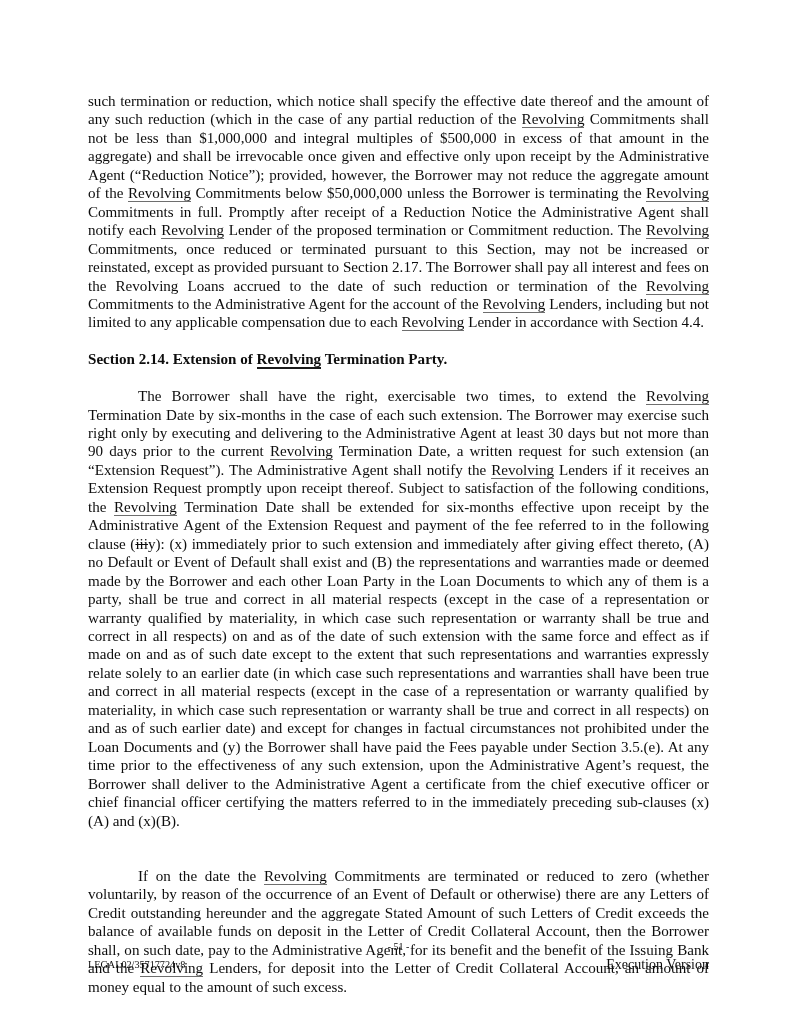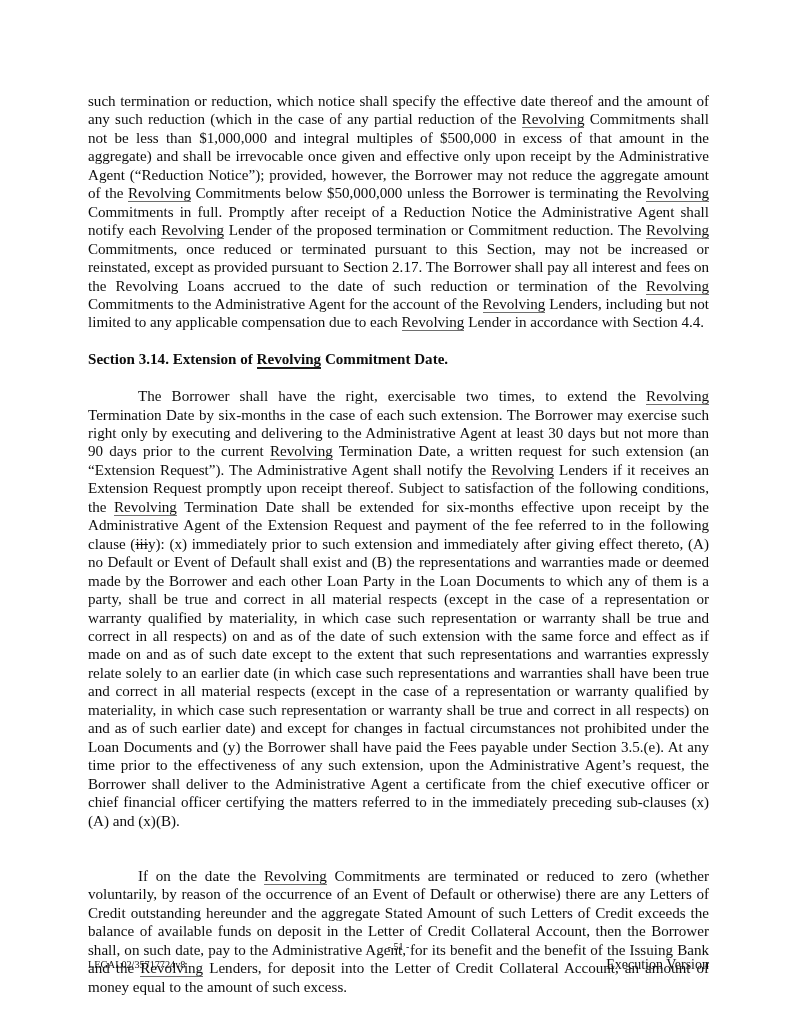--- a/index.html
+++ b/index.html
@@ -108,21 +108,21 @@
 <body>
 
 <div id="page">
 
   <div id="textblock">
 
     <p class="para"><span>such termination or reduction, which notice shall specify the effective date thereof and the amount of any such reduction (which in the case of any partial reduction of the </span><u class="rev">Revolving</u><span> Commitments shall not be less than $1,000,000 and integral multiples of $500,000 in excess of that amount in the aggregate) and shall be irrevocable once given and effective only upon receipt by the Administrative Agent (“Reduction Notice”); provided, however, the Borrower may not reduce the aggregate amount of the </span><u class="rev">Revolving</u><span> Commitments below $50,000,000 unless the Borrower is terminating the </span><u class="rev">Revolving</u><span> Commitments in full. Promptly after receipt of a Reduction Notice the Administrative Agent shall notify each </span><u class="rev">Revolving</u><span> Lender of the proposed termination or Commitment reduction.  The </span><u class="rev">Revolving</u><span> Commitments, once reduced or terminated pursuant to this Section, may not be increased or reinstated, except as provided pursuant to Section 2.17.  The Borrower shall pay all interest and fees on the Revolving Loans accrued to the date of such reduction or termination of the </span><u class="rev">Revolving</u><span> Commitments to the Administrative Agent for the account of the </span><u class="rev">Revolving</u><span> Lenders, including but not limited to any applicable compensation due to each </span><u class="rev">Revolving</u><span> Lender in accordance with Section 4.4.</span></p>
 
     <div class="gap-head"></div>
 
-    <p class="heading"><span>Section 3.14.  Extension of </span><u class="rev">Revolving</u><span> Commitment Date.</span></p>
+    <p class="heading"><span>Section 2.14.  Extension of </span><u class="rev">Revolving</u><span> Termination Party.</span></p>
 
     <div class="gap-para"></div>
 
     <p class="para indent"><span>The Borrower shall have the right, exercisable two times, to extend the </span><u class="rev">Revolving</u><span> Termination Date by six-months in the case of each such extension.  The Borrower may exercise such right only by executing and delivering to the Administrative Agent at least 30 days but not more than 90 days prior to the current </span><u class="rev">Revolving</u><span> Termination Date, a written request for such extension (an “Extension Request”).  The Administrative Agent shall notify the </span><u class="rev">Revolving</u><span> Lenders if it receives an Extension Request promptly upon receipt thereof.  Subject to satisfaction of the following conditions, the </span><u class="rev">Revolving</u><span> Termination Date shall be extended for six-months effective upon receipt by the Administrative Agent of the Extension Request and payment of the fee referred to in the following clause (</span><s class="del">iii</s><span>y</span><span>): (x) immediately prior to such extension and immediately after giving effect thereto, (A) no Default or Event of Default shall exist and (B) the representations and warranties made or deemed made by the Borrower and each other Loan Party in the Loan Documents to which any of them is a party, shall be true and correct in all material respects (except in the case of a representation or warranty qualified by materiality, in which case such representation or warranty shall be true and correct in all respects) on and as of the date of such extension with the same force and effect as if made on and as of such date except to the extent that such representations and warranties expressly relate solely to an earlier date (in which case such representations and warranties shall have been true and correct in all material respects (except in the case of a representation or warranty qualified by materiality, in which case such representation or warranty shall be true and correct in all respects) on and as of such earlier date) and except for changes in factual circumstances not prohibited under the Loan Documents and (y) the Borrower shall have paid the Fees payable under Section 3.5.(e).  At any time prior to the effectiveness of any such extension, upon the Administrative Agent’s request, the Borrower shall deliver to the Administrative Agent a certificate from the chief executive officer or chief financial officer certifying the matters referred to in the immediately preceding sub-clauses (x)(A) and (x)(B).</span></p>
 
     <div class="gap-head"></div>
 
 
     <div class="gap-para"></div>
 

